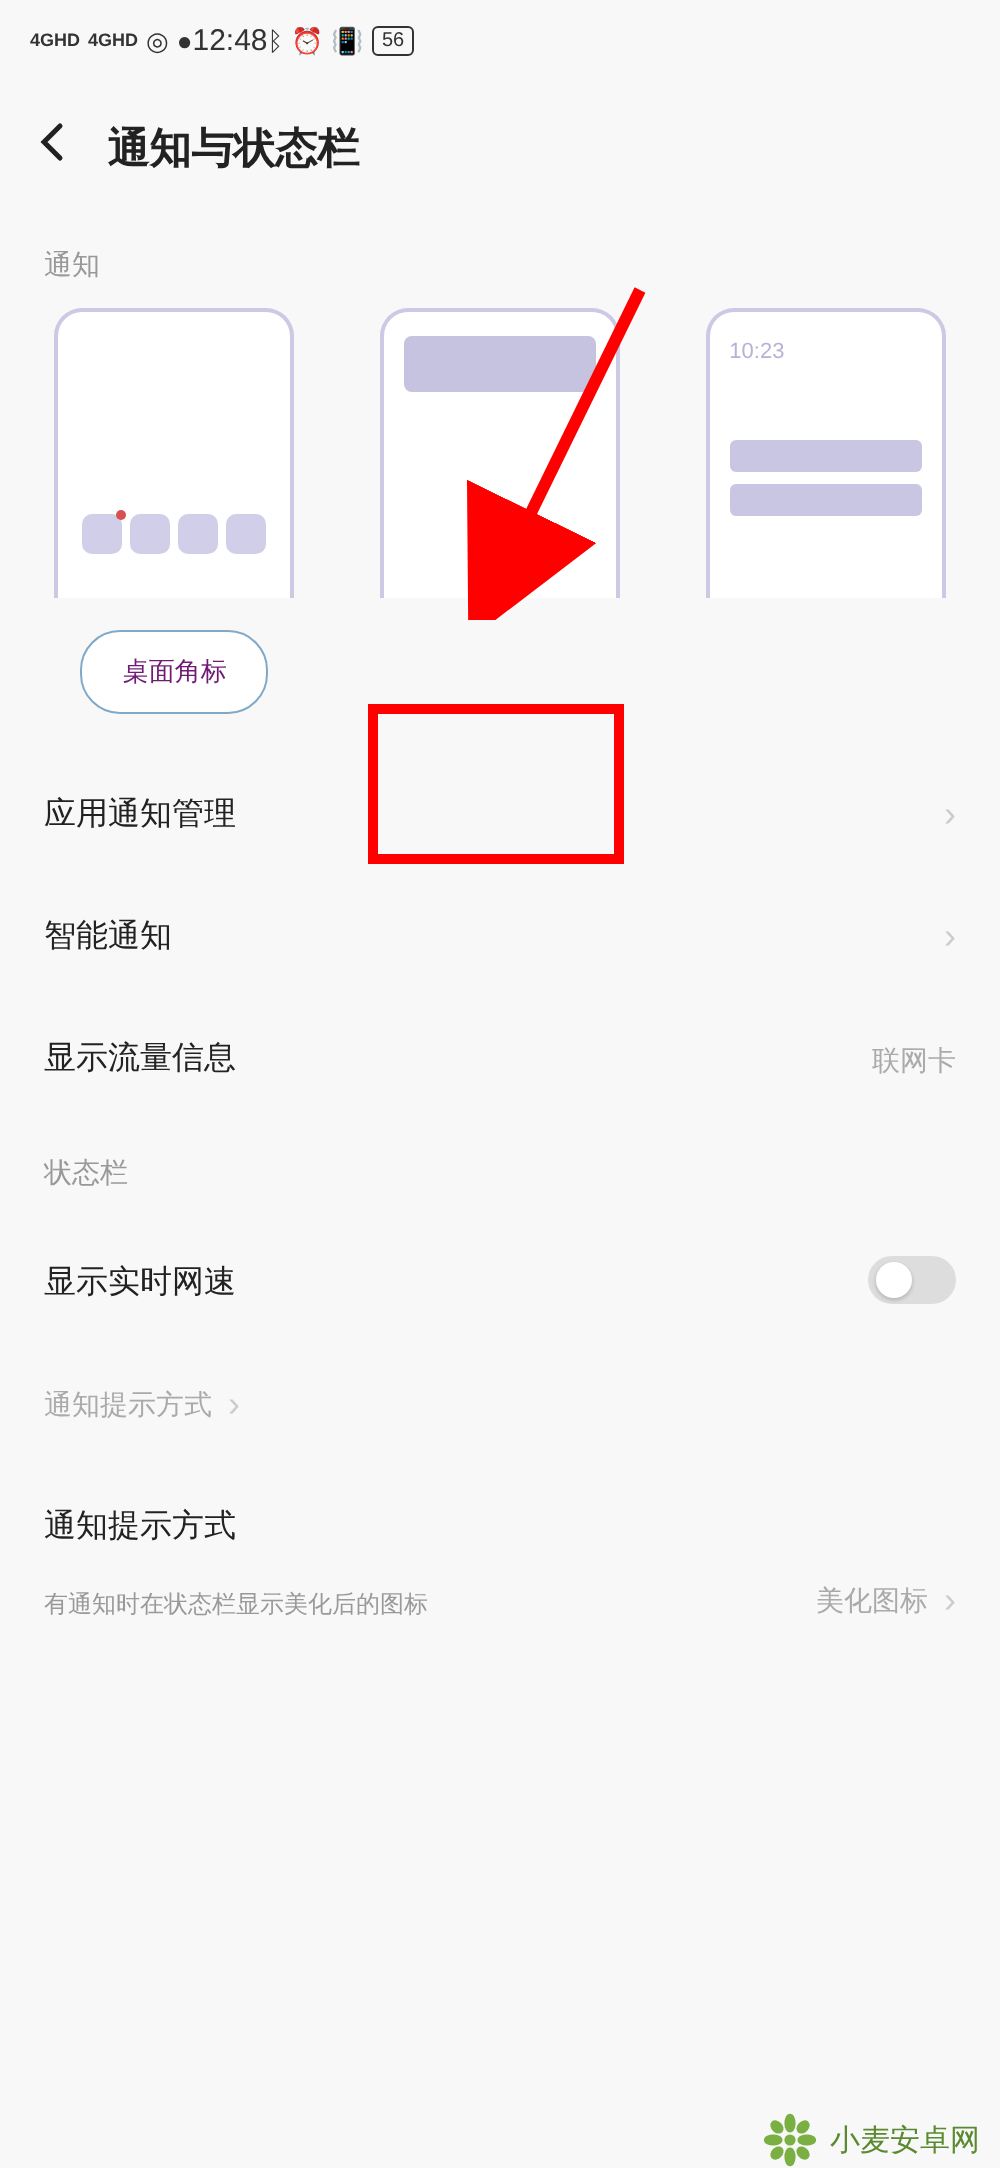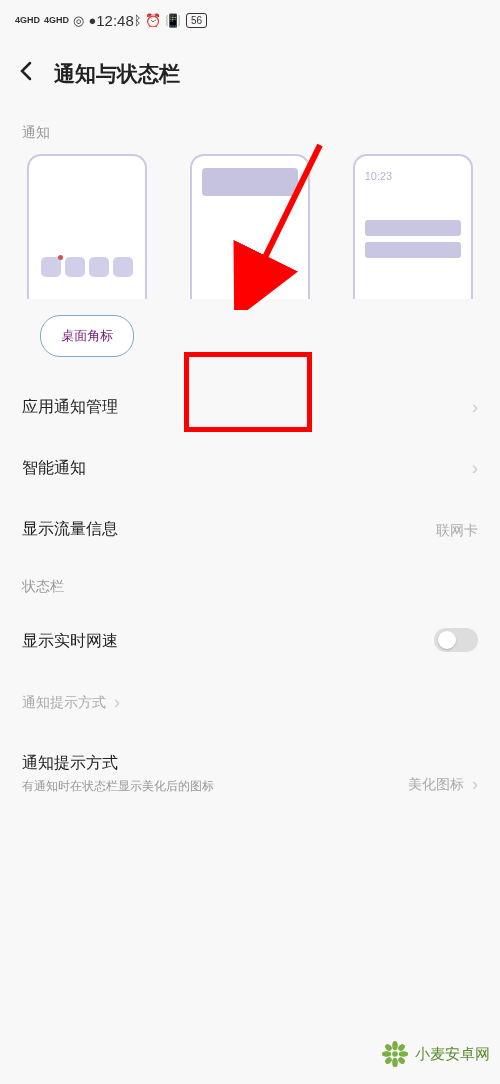--- a/index.html
+++ b/index.html
@@ -159,21 +159,21 @@
       align-items: flex-end;
       padding: 20px 22px;
     }
     .list-item-label {
       font-size: 16px;
       color: #222;
     }
     .list-item-sub {
       font-size: 12px;
       color: #999;
-      margin-top: 4px;
+      margin-top: 20px;
     }
     .list-item-right {
       display: flex;
       align-items: center;
       gap: 8px;
       color: #aaa;
       font-size: 14px;
     }
     .chevron {
       color: #ccc;
@@ -192,21 +192,21 @@
       width: 18px;
       height: 18px;
       background: #fff;
       border-radius: 50%;
       top: 3px;
       left: 4px;
       box-shadow: 0 1px 2px rgba(0,0,0,0.2);
     }
     .watermark {
       position: absolute;
-      bottom: 16px;
+      bottom: 0;
       right: 10px;
       display: flex;
       align-items: center;
       gap: 6px;
       font-size: 15px;
       color: #5a8a2f;
       font-weight: 500;
     }
     .watermark-icon {
       width: 28px;

